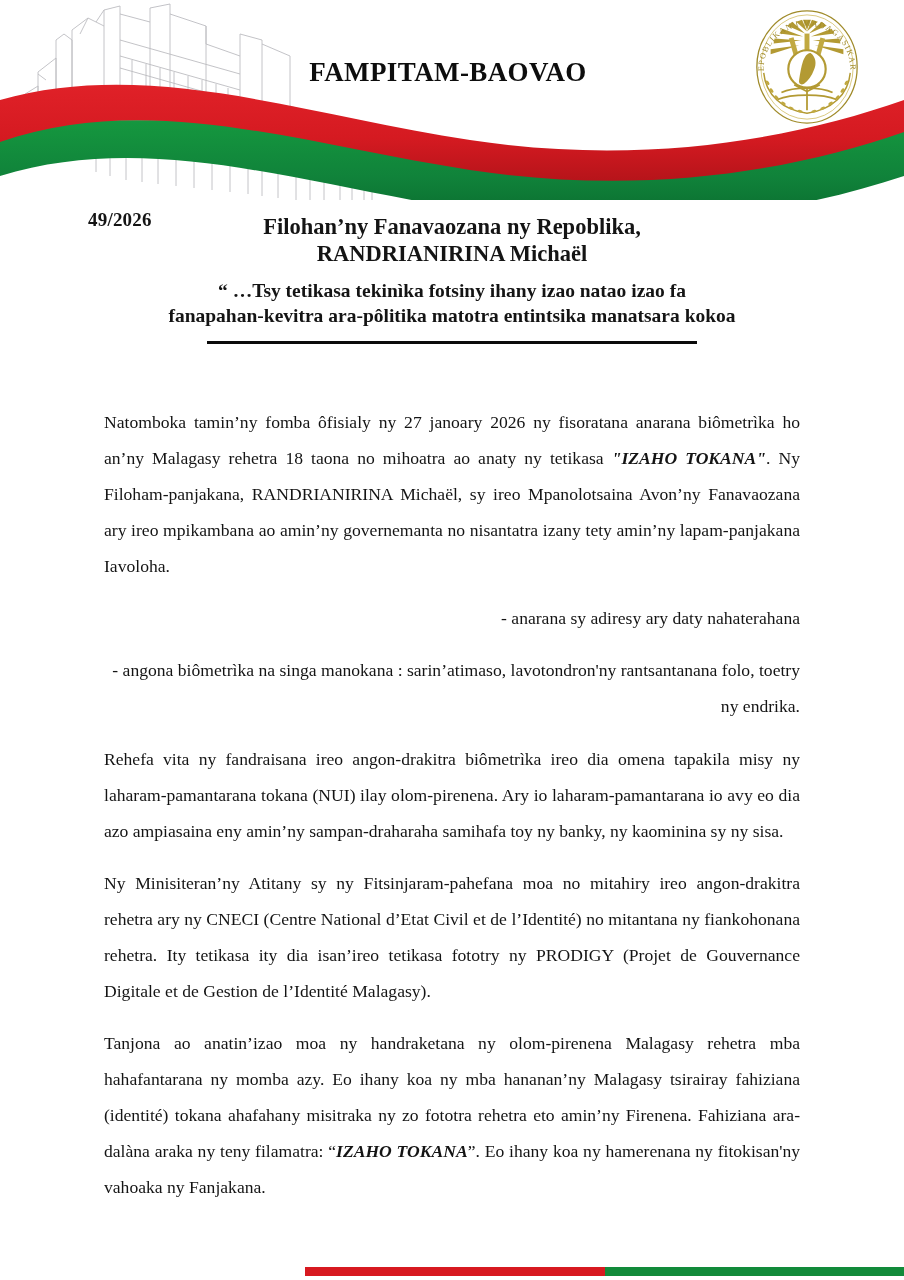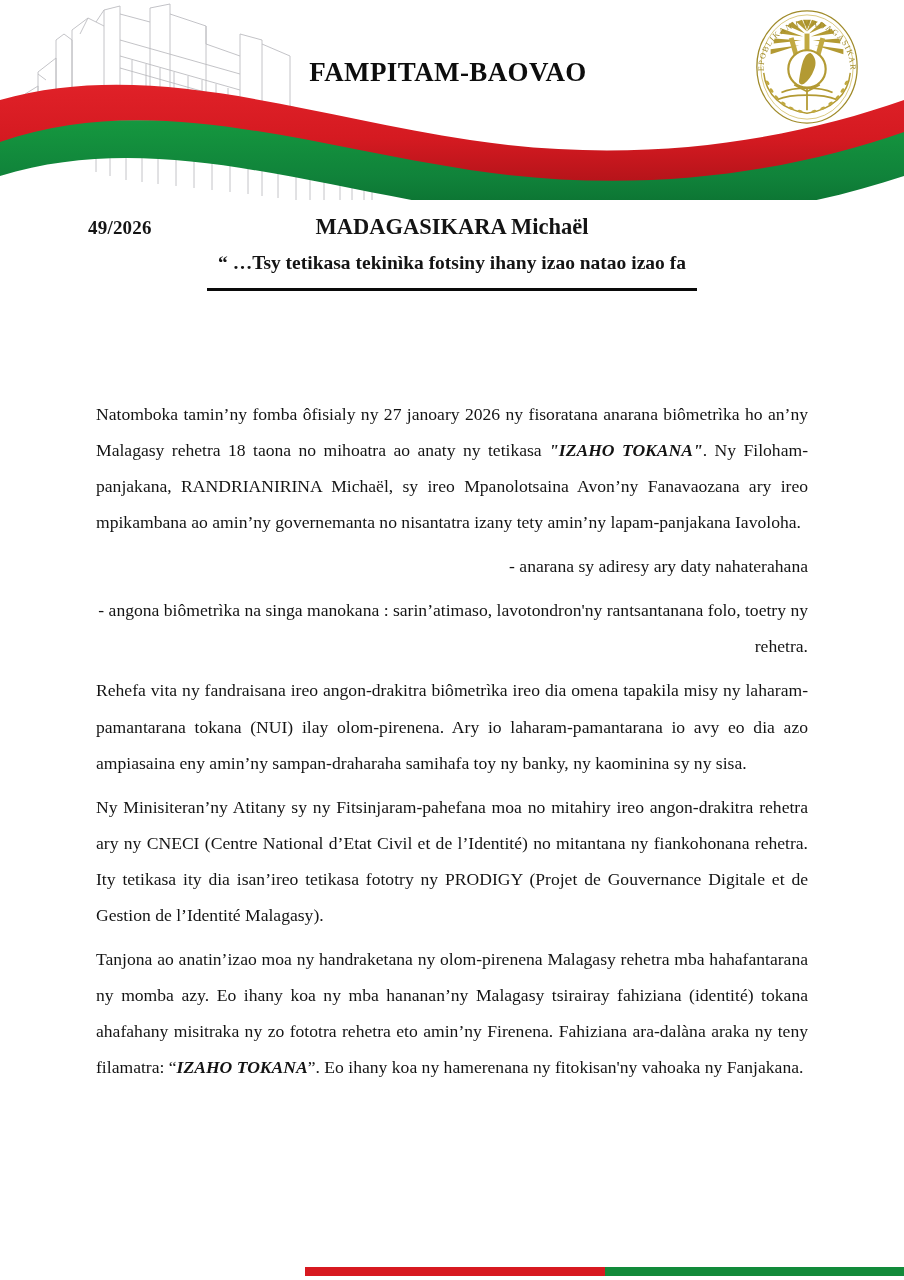--- a/index.html
+++ b/index.html
@@ -23,21 +23,21 @@
     font-size:27px;font-weight:bold;letter-spacing:0.4px;
     color:#0d0d0d;
   }
   .emblem{
     position:absolute;left:748px;top:8px;width:118px;height:118px;
   }
 
   
   .title-block{position:absolute;left:0;top:205px;width:904px;}
   .refno{
-    position:absolute;left:88px;top:12px;
+    position:absolute;left:88px;top:4px;
     font-size:19px;font-weight:bold;letter-spacing:0.2px;
   }
   .heading{
     margin:0 auto;width:620px;text-align:center;
     font-size:22.5px;font-weight:bold;line-height:1.22;
     padding-top:8px;
   }
   .quote{
     margin:11px auto 0 auto;width:700px;text-align:center;
     font-size:19.5px;font-weight:bold;line-height:1.28;
@@ -50,21 +50,21 @@
 
   
   .body-text{
     position:absolute;left:88px;top:388px;
     width:728px;
     font-size:17.6px;
     line-height:2.05;
     text-align:justify;
     text-justify:inter-word;
   }
-  .body-text p{margin:8px;padding:0;}
+  .body-text p{margin:16px;padding:0;}
   .body-text p.item{text-align:right;}
   .body-text b,.body-text .bi{font-weight:bold;font-style:italic;}
 
   
   .footer{position:absolute;left:0;bottom:0;width:904px;height:22px;}
   .footer-bar{position:absolute;left:0;bottom:4px;width:904px;height:9px;display:flex;}
   .fb-white{width:305px;height:9px;background:#ffffff;}
   .fb-red{width:300px;height:9px;background:#d71920;}
   .fb-green{flex:1;height:9px;background:#128a3a;}
 </style>
@@ -208,36 +208,38 @@
       </text>
     </svg>
 
     <div class="header-title">FAMPITAM-BAOVAO</div>
   </div>
 
   <div class="title-block">
     <div class="refno">49/2026</div>
 
     <div class="heading">
-      <div>MADAGASIKARA Michaël</div>
+      <div>Filohan’ny Fanavaozana ny Repoblika,</div>
+      <div>RANDRIANIRINA Michaël</div>
     </div>
 
     <div class="quote">
       <div>“ …Tsy tetikasa tekinìka fotsiny ihany izao natao izao fa</div>
+      <div>fanapahan-kevitra ara-pôlitika matotra entintsika manatsara kokoa</div>
     </div>
 
     <div class="rule"></div>
   </div>
 
   <div class="body-text">
     <p><span>Natomboka tamin’ny fomba ôfisialy ny 27 janoary 2026 ny fisoratana anarana biômetrìka ho an’ny Malagasy rehetra 18 taona no mihoatra ao anaty ny tetikasa </span><span class="bi">"IZAHO TOKANA"</span><span>. Ny Filoham-panjakana, RANDRIANIRINA Michaël, sy ireo Mpanolotsaina Avon’ny Fanavaozana ary ireo mpikambana ao amin’ny governemanta no nisantatra izany tety amin’ny lapam-panjakana Iavoloha.</span></p>
 
 
     <p class="item">- anarana sy adiresy ary daty nahaterahana</p>
-    <p class="item">- angona biômetrìka na singa manokana : sarin’atimaso, lavotondron'ny rantsantanana folo, toetry ny rehetra.</p>
+    <p class="item">- angona biômetrìka na singa manokana : sarin’atimaso, lavotondron'ny rantsantanana folo, toetry ny endrika.</p>
 
     <p>Rehefa vita ny fandraisana ireo angon-drakitra biômetrìka ireo dia omena tapakila misy ny laharam-pamantarana tokana (NUI) ilay olom-pirenena. Ary io laharam-pamantarana io avy eo dia azo ampiasaina eny amin’ny sampan-draharaha samihafa toy ny banky, ny kaominina sy ny sisa.</p>
 
     <p>Ny Minisiteran’ny Atitany sy ny Fitsinjaram-pahefana moa no mitahiry ireo angon-drakitra rehetra ary ny CNECI (Centre National d’Etat Civil et de l’Identité) no mitantana ny fiankohonana rehetra. Ity tetikasa ity dia isan’ireo tetikasa fototry ny PRODIGY (Projet de Gouvernance Digitale et de Gestion de l’Identité Malagasy).</p>
 
     <p><span>Tanjona ao anatin’izao moa ny handraketana ny olom-pirenena Malagasy rehetra mba hahafantarana ny momba azy. Eo ihany koa ny mba hananan’ny Malagasy tsirairay fahiziana (identité) tokana ahafahany misitraka ny zo fototra rehetra eto amin’ny Firenena. Fahiziana ara-dalàna araka ny teny filamatra: “</span><span class="bi">IZAHO TOKANA</span><span>”. Eo ihany koa ny hamerenana ny fitokisan'ny vahoaka ny Fanjakana.</span></p>
   </div>
 
   <div class="footer">
     <div class="footer-bar">

